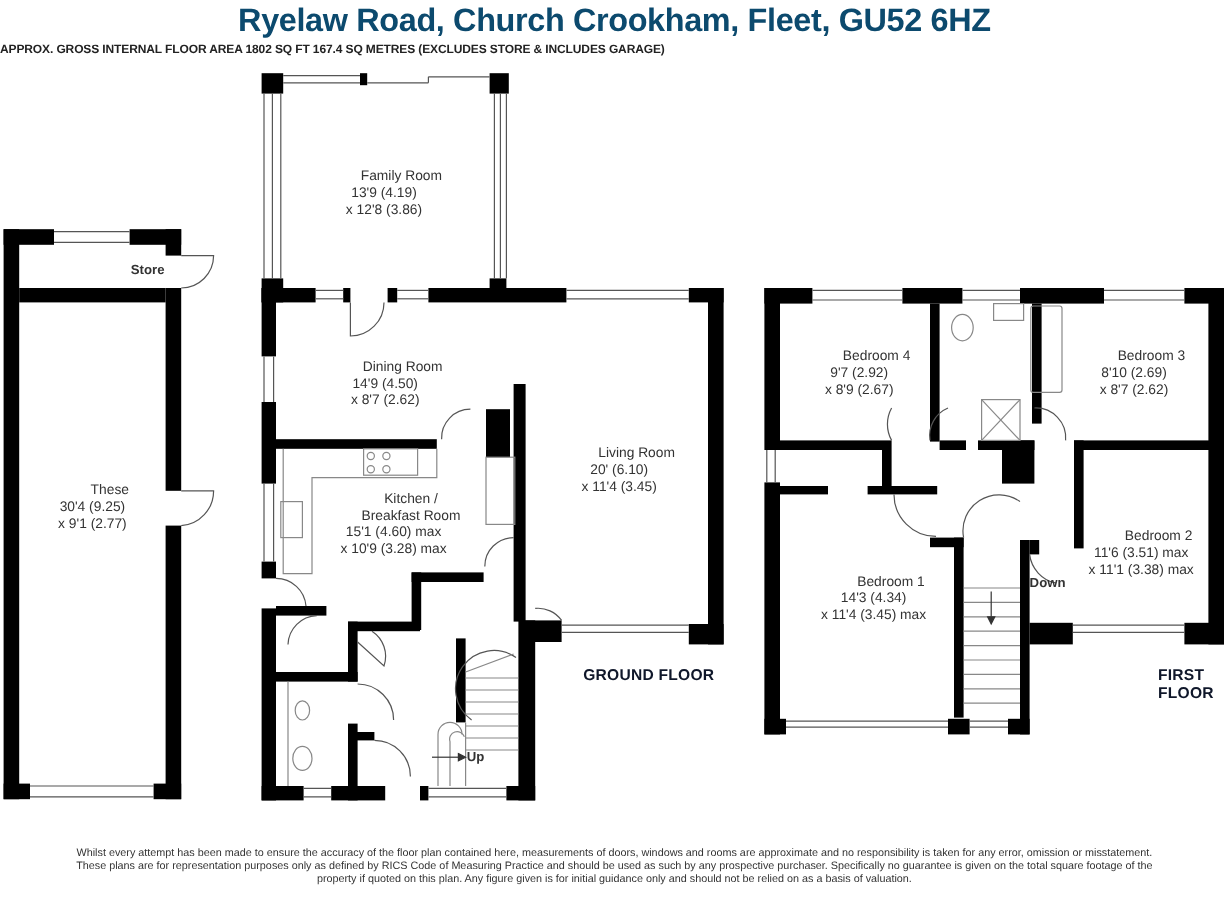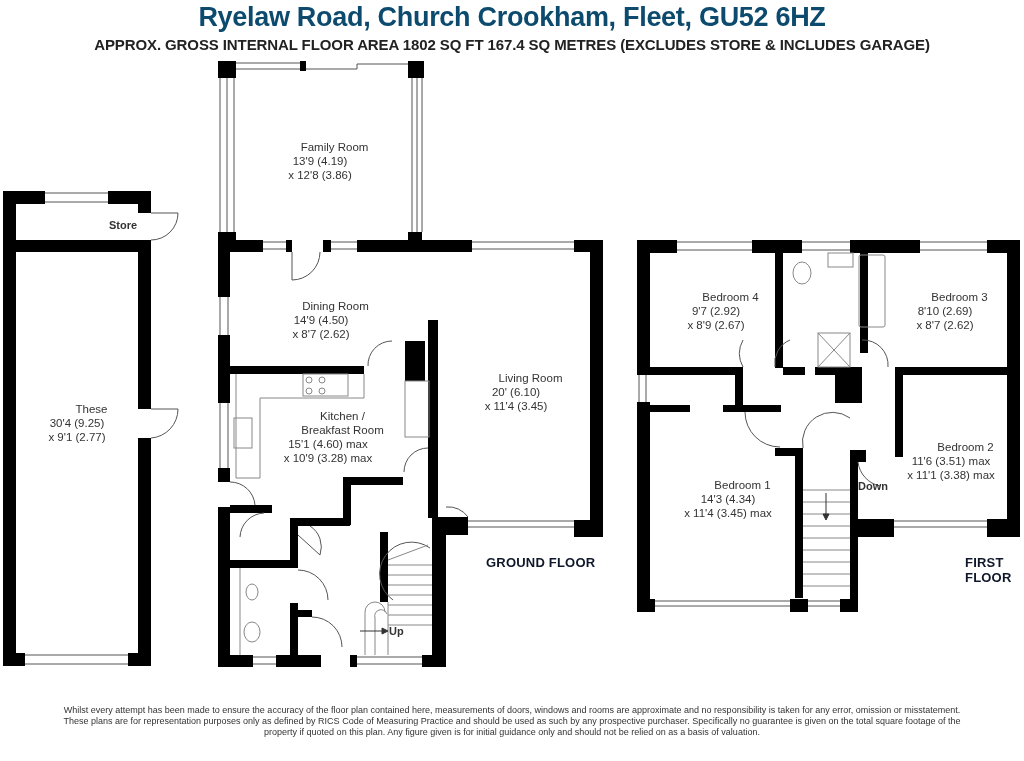--- a/index.html
+++ b/index.html
@@ -1,18 +1,18 @@
 <!DOCTYPE html>
 <html><head>
 <meta charset="utf-8">
 <style>
   html, body { margin:0; padding:0; background:#ffffff; }
   body { width:1024px; height:761px; position:relative; overflow:hidden; font-family:"Liberation Sans", sans-serif; color:#222; }
   .title { position:absolute; left:0; width:1024px; top:2px; text-align:center; font-size:27px; font-weight:bold; color:#0c4a6e; letter-spacing:-0.3px; }
-  .subtitle { position:absolute; left:0; width:1024px; top:36px; text-align:center; font-size:15px; font-weight:bold; color:#222; letter-spacing:-0.1px; }
+  .subtitle { position:absolute; left:0; width:1024px; top:36px; font-size:10px; font-weight:bold; color:#222; letter-spacing:-0.1px; }
   svg.plan { position:absolute; left:0; top:0; }
   .room-label { position:absolute; text-align:center; font-size:11.5px; line-height:14px; color:#333; transform:translateX(-50%); white-space:nowrap; }
   .room-label .name { font-weight:normal; color:#333; display:block;padding-left:29px; }
   .room-label .dim { display:block; }
   .floor-label { position:absolute; font-size:13px; font-weight:bold; color:#0f172a; letter-spacing:0.2px; }
   .small-label { position:absolute; font-size:11px; font-weight:bold; color:#333;margin-left:48px; }
   .disclaimer { position:absolute; left:60px; width:904px; top:705px; text-align:center; font-size:9px; line-height:11px; color:#333; }
   .copyright { position:absolute; left:0; width:1024px; top:743px; text-align:center; font-size:11px; font-weight:bold; color:#333;margin-top:31px; }
 </style>
 </head>

